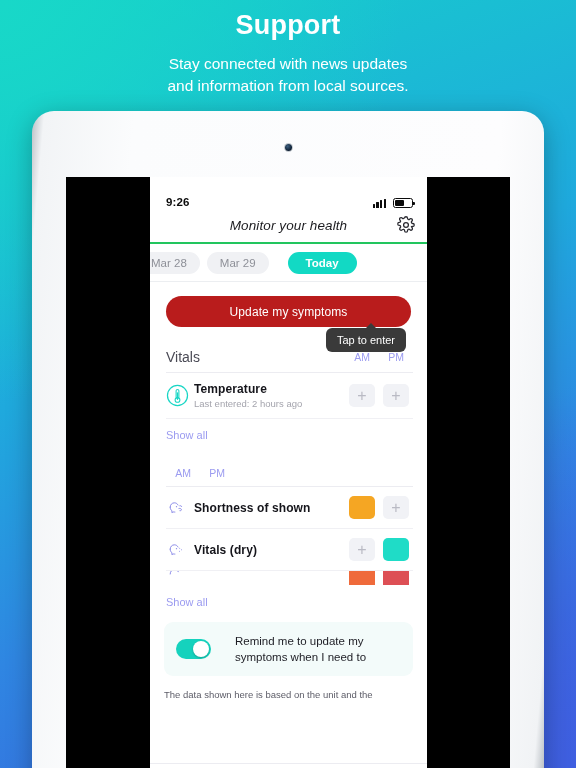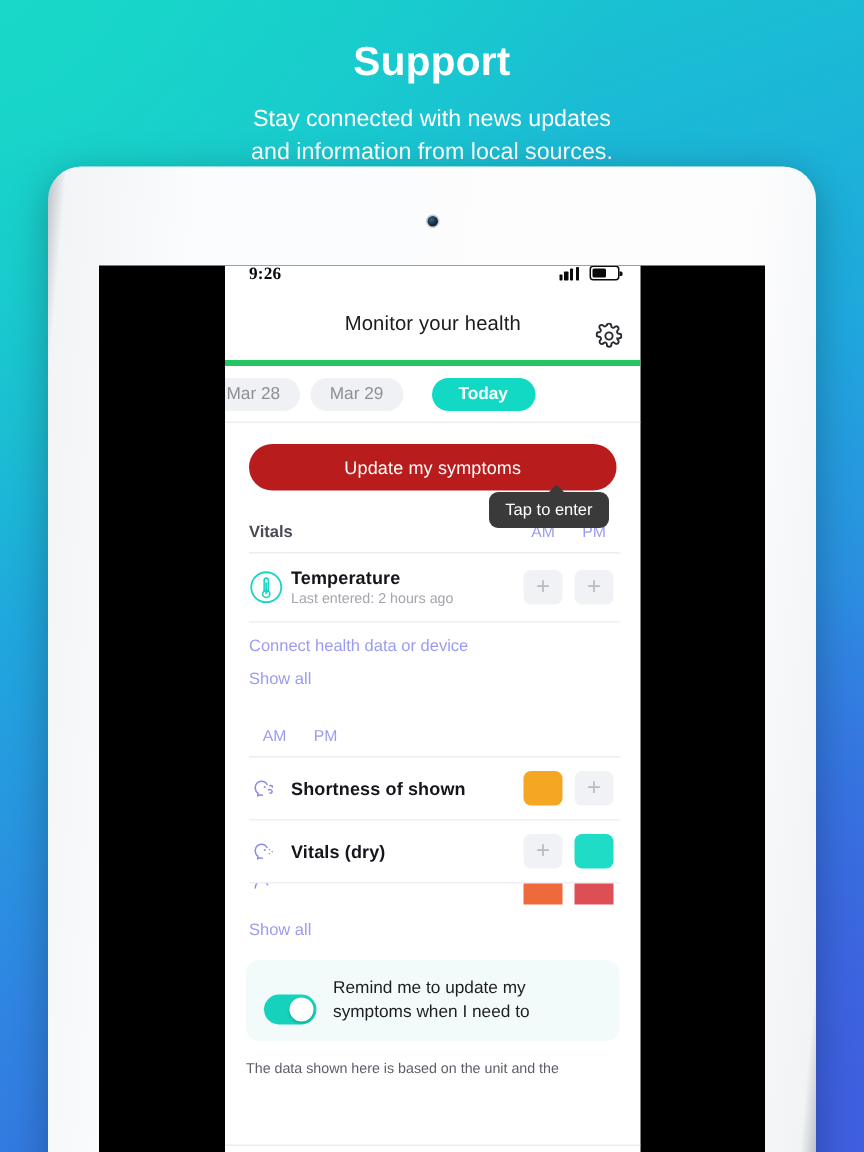--- a/index.html
+++ b/index.html
@@ -11,21 +11,21 @@
   body {
     position: relative;
     background:
       radial-gradient(ellipse 120% 90% at 0% 0%, #18d8c8 0%, rgba(24,216,200,0) 58%),
       radial-gradient(ellipse 130% 80% at 100% 100%, #3f5fe0 0%, rgba(63,95,224,0) 62%),
       linear-gradient(160deg, #16cfcb 0%, #1fa9dd 42%, #2f86e2 68%, #3a63dd 100%);
   }
 
   
   .promo {
-    position: absolute; top: 16px; left: 0; width: 576px;
+    position: absolute; top: 0; left: 0; width: 576px;
     text-align: center; color: #ffffff;
     padding-top: 8px;
   }
   .promo-title {
     font-size: 27px; font-weight: bold; letter-spacing: .2px;
     line-height: 34px;
   }
   .promo-sub {
     font-size: 15.5px; line-height: 22px; margin-top: 11px;
     font-weight: 400;
@@ -62,23 +62,22 @@
     left: 84px; top: 0;
     width: 277px; height: 634px;
     background: #ffffff;
     overflow: hidden;
     display: flex; flex-direction: column;
   }
 
   
   .statusbar {
     height: 31px; flex: none;
-    display: flex; align-items: flex-start; justify-content: space-between;
+    display: flex; align-items: flex-end; justify-content: space-between;
     padding: 0 14px 0 16px;
-    font-family: Liberation Serif, serif;
   }
   .status-time { font-size: 11.5px; font-weight: bold; color: #0b0b0b; letter-spacing: .1px; }
   .status-right { display: flex; align-items: center; gap: 7px; }
   .signal { display: flex; align-items: flex-end; gap: 1.5px; height: 9px; }
   .signal i { display:block; width: 2.2px; background: #0b0b0b; border-radius: .5px; }
   .signal i:nth-child(1){ height: 3.5px; }
   .signal i:nth-child(2){ height: 5.5px; }
   .signal i:nth-child(3){ height: 7.5px; }
   .signal i:nth-child(4){ height: 9px; }
   .battery {
@@ -87,22 +86,22 @@
   }
   .battery::after{
     content:""; position:absolute; right:-3.2px; top:2.6px;
     width:1.8px; height:3.6px; background:#0b0b0b; border-radius:0 1px 1px 0;
   }
   .battery span { display:block; height:100%; width: 58%; background:#0b0b0b; border-radius:1px; }
 
   
   .navbar {
     height: 36px; flex: none;
-    display: flex; justify-content: center;
-    position: relative; border-bottom: 4px solid #22c55e;
+    display: flex; align-items: center; justify-content: center;
+    position: relative; border-bottom: 2px solid #22c55e; font-style: italic;
   }
   .nav-title { font-size: 13.5px; color: #1b1b1f; letter-spacing: .1px; }
   .gear { position: absolute; right: 12px; top: 50%; margin-top: -9px; width: 18px; height: 18px; }
 
   
   .dates {
     height: 38px; flex: none;
     display: flex; align-items: center; gap: 7px;
     padding-left: 0; margin-left: -12px;
     border-bottom: 1px solid #eceef1;
@@ -123,21 +122,21 @@
     background: #b91c1c; color: #ffffff;
     display: flex; align-items: center; justify-content: center;
     font-size: 12px; letter-spacing: .1px;
   }
 
   .section-head {
     display: flex; align-items: center;
     margin: 22px 14px 0 16px; padding-bottom: 7px;
     border-bottom: 1px solid #ececf1;
   }
-  .section-title { font-size: 11px; color: #4a4a55; flex: 1; font-weight: bold; }
+  .section-title { font-size: 14px; color: #4a4a55; flex: 1; }
   .col-label { width: 34px; text-align: center; font-size: 10.5px; color: #9b9bf0; }
 
   .row {
     display: flex; align-items: center;
     margin: 0 14px 0 16px; padding: 9px 0;
     border-bottom: 1px solid #f0f0f4;
     min-height: 40px;
   }
   .row-icon { width: 28px; flex: none; display: flex; align-items: center; }
   .row-main { flex: 1; min-width: 0; }
@@ -167,21 +166,21 @@
   .tooltip::after {
     content: ""; position: absolute; top: -5px; right: 29px;
     border-left: 6px solid transparent; border-right: 6px solid transparent;
     border-bottom: 6px solid #3a3a3a;
   }
 
   
   .reminder {
     margin: 14px 14px 0 14px; background: #f3fbfa;
     border-radius: 9px; padding: 11px 12px;
-    display: flex; align-items: flex-end; gap: 11px;
+    display: flex; align-items: center; gap: 24px;
   }
   .toggle {
     width: 35px; height: 20px; border-radius: 10px; background: #15d2bd;
     flex: none; position: relative;
   }
   .toggle::after{
     content:""; position:absolute; right: 2px; top: 2px;
     width: 16px; height: 16px; border-radius: 50%; background:#fff;
     box-shadow: 0 1px 2px rgba(0,0,0,.22);
   }
@@ -279,21 +278,20 @@
             <div class="row-sub">Last entered: 2 hours ago</div>
           </div>
           <div class="cell">
             <div class="btn-sq">+</div>
           </div>
           <div class="cell">
             <div class="btn-sq">+</div>
           </div>
         </div>
 
-        <div class="link">Connect health data or device</div>
         <div class="link">Show all</div>
 
         <div class="tooltip">Tap to enter</div>
 
         <div class="section-head" style="margin-top:26px">
           <div class="col-label">AM</div>
           <div class="col-label">PM</div>
         </div>
 
         <div class="row">

